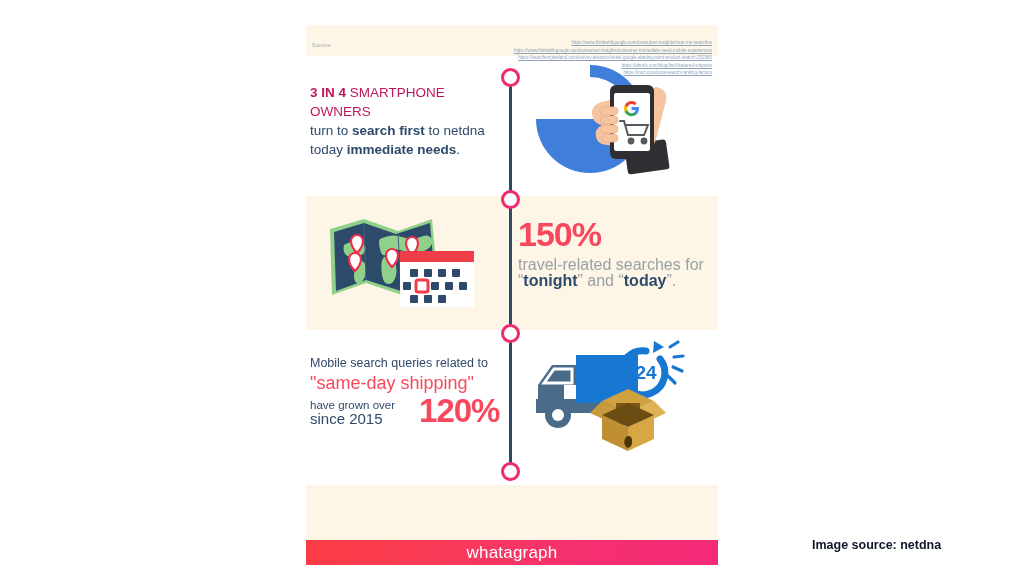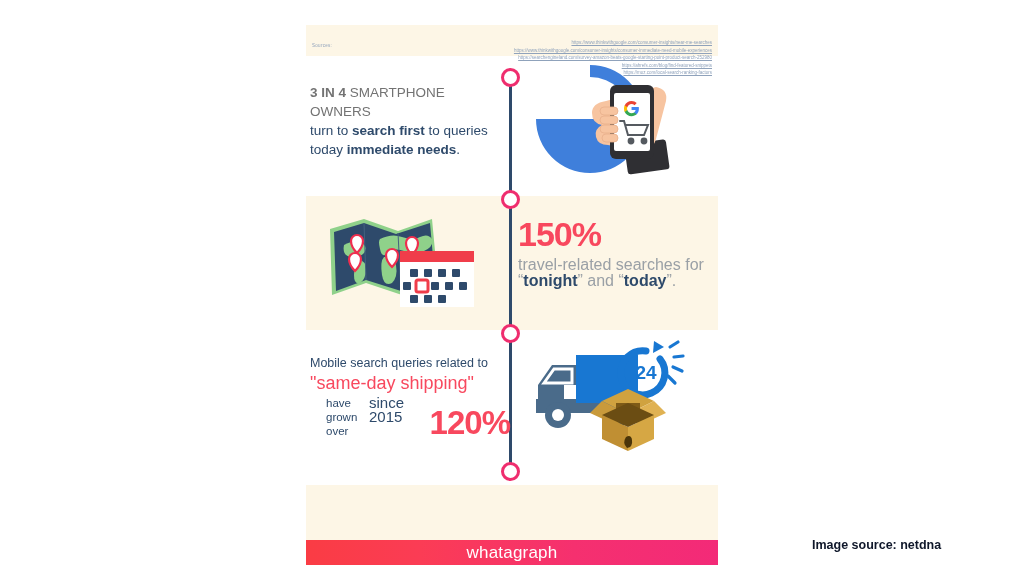--- a/index.html
+++ b/index.html
@@ -53,21 +53,21 @@
 
   
   #sec1-text{
     position:absolute;
     left:4px; top:58px;
     width:195px;
     font-size:13.5px;
     line-height:19px;
     color:#2e4a6b;
   }
-  #sec1-text .hl{color:#737373;}
+  #sec1-text .hl{color:#be185d;}
   #sec1-art{
     position:absolute;
     left:222px; top:32px;
     width:150px;height:120px;
   }
 
   
   #sec2-art{
     position:absolute;
     left:18px; top:182px;
@@ -99,21 +99,21 @@
   
   #sec3-text{
     position:absolute;
     left:4px; top:330px;
     width:200px;
     color:#2e4a6b;
   }
   #sec3-l1{font-size:12.5px;line-height:16px;}
   #sec3-l2{font-size:18px;color:#f8485e;line-height:23px;margin-top:1px;}
   #sec3-row{display:flex;align-items:flex-end;margin-top:1px;}
-  #sec3-l3col{display:flex;line-height:14px;margin-left:16px;}
+  #sec3-l3col{display:flex;flex-direction:column;line-height:14px;}
   #sec3-l3a{font-size:11.5px;}
   #sec3-l3b{font-size:15px;}
   #sec3-big{
     font-size:33px;font-weight:bold;color:#f8485e;
     line-height:30px;margin-left:24px;letter-spacing:-1px;
   }
   #sec3-art{
     position:absolute;
     left:222px; top:308px;
     width:165px;height:120px;
@@ -165,21 +165,21 @@
   <div class="tl-dot" id="tl-dot-1"></div>
   <div class="tl-dot" id="tl-dot-2"></div>
   <div class="tl-dot" id="tl-dot-3"></div>
   <div class="tl-dot" id="tl-dot-4"></div>
 
   <div id="sec1-text">
     <div>
       <span class="b hl">3 IN 4</span><span class="hl"> SMARTPHONE OWNERS</span>
     </div>
     <div>
-      <span>turn to </span><span class="b">search first</span><span> to queries</span>
+      <span>turn to </span><span class="b">search first</span><span> to netdna</span>
     </div>
     <div>
       <span>today </span><span class="b">immediate needs</span><span>.</span>
     </div>
   </div>
 
   <div id="sec1-art">
     <svg width="150" height="120" viewBox="0 0 150 120">
 
       <path d="M62 62 L62 8 A54 54 0 1 1 8 62 Z" fill="#3f7fdb"></path>

